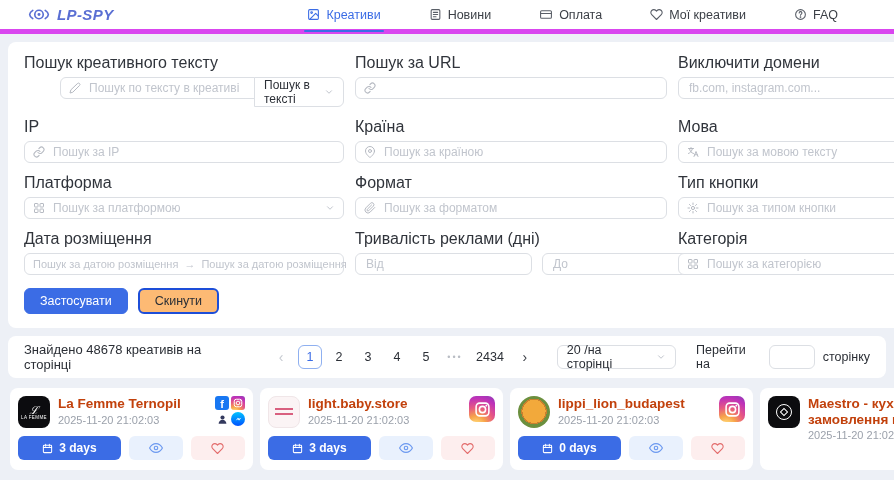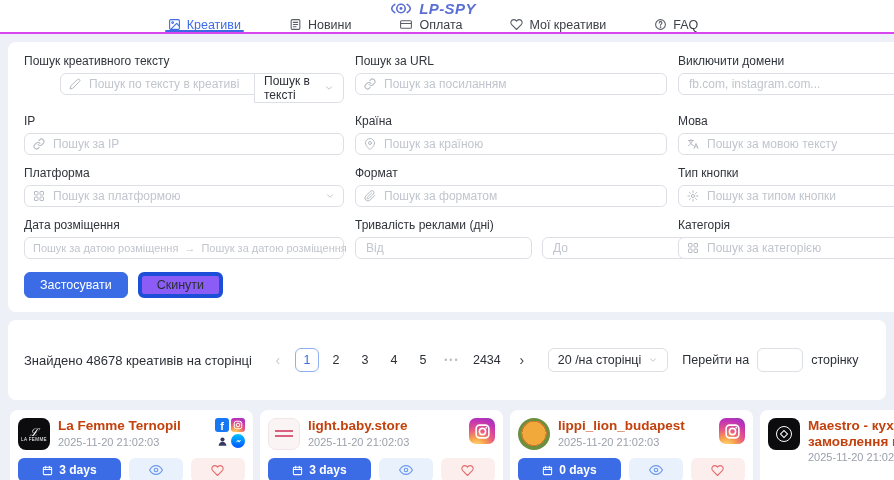--- a/index.html
+++ b/index.html
@@ -7,24 +7,23 @@
   body {
     width:894px; height:480px; overflow:hidden;
     background:#edf0f6;
     font-family:"Liberation Sans", sans-serif;
     color:#2b2f36;
   }
   svg { display:block; }
 
   
   header {
-    height:34px; background:#fff; border-bottom:2px solid #d946ef;
+    height:34px; background:#fff; border-bottom:5px solid #d946ef;
     display:flex; align-items:center; justify-content:space-between;
     padding:0 56px 0 28px;
-    flex-direction:column;
   }
   .logo { display:flex; align-items:center; gap:7px; color:#5a6fd3; cursor:pointer; }
   .logo .brand-text { font-size:15px; font-weight:bold; font-style:italic; letter-spacing:.4px; }
   nav { display:flex; gap:48px; height:34px; align-items:stretch; }
   .nav-item {
     display:flex; align-items:center; gap:6px; font-size:12.5px; color:#3c4047;
     position:relative; cursor:pointer; text-decoration:none;
   }
   .nav-item .nicon { display:flex; color:#5a5f68; }
   .nav-item.active { color:#3b6ce5; }
@@ -34,21 +33,21 @@
     background:#3b6ce5; border-radius:2px;
   }
 
   
   .panel { background:#fff; border-radius:8px; margin:8px 8px 0; }
   .filters { width:1058px; padding:12px 16px 14px; }
   .fgrid {
     display:grid; grid-template-columns:320px 312px 372px;
     column-gap:11px; row-gap:11px;
   }
-  .field label { display:block; font-size:12px; color:#30343b; margin-bottom:5px; }
+  .field label { display:block; font-size:16px; color:#30343b; margin-bottom:5px; }
   .input {
     display:flex; align-items:center; gap:6px;
     border:1px solid #dcdfe4; border-radius:6px; background:#fff;
     height:22px; padding:0 8px;
   }
   .input input {
     border:none; outline:none; flex:1; min-width:0; background:transparent;
     font-family:inherit; font-size:12px; color:#333;
   }
   .input input::placeholder { color:#c1c5cd; }
@@ -66,24 +65,24 @@
   .range .arrow { color:#c1c5cd; flex:none; }
   .range .spacer { flex:1; }
   .duo { display:flex; gap:10px; }
   .duo .input { flex:1; }
   .actions { display:flex; gap:10px; margin-top:13px; }
   .btn {
     height:26px; padding:0 15px; border-radius:6px; font-family:inherit;
     font-size:12.5px; cursor:pointer; display:flex; align-items:center;
   }
   .btn-primary { background:#3b6ce5; border:1px solid #3b6ce5; color:#fff; }
-  .btn-default { background:#8b5cf6; border:4px solid #1d4ed8; color:#2b2f36; }
+  .btn-default { background:#fdba74; border:2px solid #1d4ed8; color:#2b2f36; }
 
   
-  .results { display:flex; align-items:center; gap:14px; padding:28px 16px; }
+  .results { display:flex; align-items:center; gap:20px; padding:6px 16px; }
   .summary { font-size:13px; color:#2b2f36; }
   .pages { display:flex; align-items:center; gap:5px; }
   .page {
     min-width:24px; height:24px; padding:0 4px; border-radius:6px;
     display:flex; align-items:center; justify-content:center;
     font-size:12.5px; color:#2b2f36; cursor:pointer;
   }
   .page.active { border:1px solid #8fb0f0; color:#3b6ce5; font-weight:500; }
   .page.prev { color:#c6cad1; font-size:14px; }
   .page.next { color:#3c4047; font-size:14px; }
@@ -231,21 +230,20 @@
 
     <div class="field">
       <label>Пошук за URL</label>
       <div class="input">
         <span class="pre">
           <svg width="12" height="12" viewBox="0 0 24 24" fill="none" stroke="currentColor" stroke-width="2.2" stroke-linecap="round">
               <path d="M10 13a5 5 0 0 0 7.54.54l3-3a5 5 0 0 0-7.07-7.07l-1.72 1.71"></path>
               <path d="M14 11a5 5 0 0 0-7.54-.54l-3 3a5 5 0 0 0 7.07 7.07l1.71-1.71"></path>
             </svg>
         </span>
-        <input placeholder="Пошук за посиланням" style="">
       </div>
     </div>
 
     <div class="field">
       <label>Виключити домени</label>
       <div class="input">
         <input placeholder="fb.com, instagram.com..." style="">
       </div>
     </div>
 

